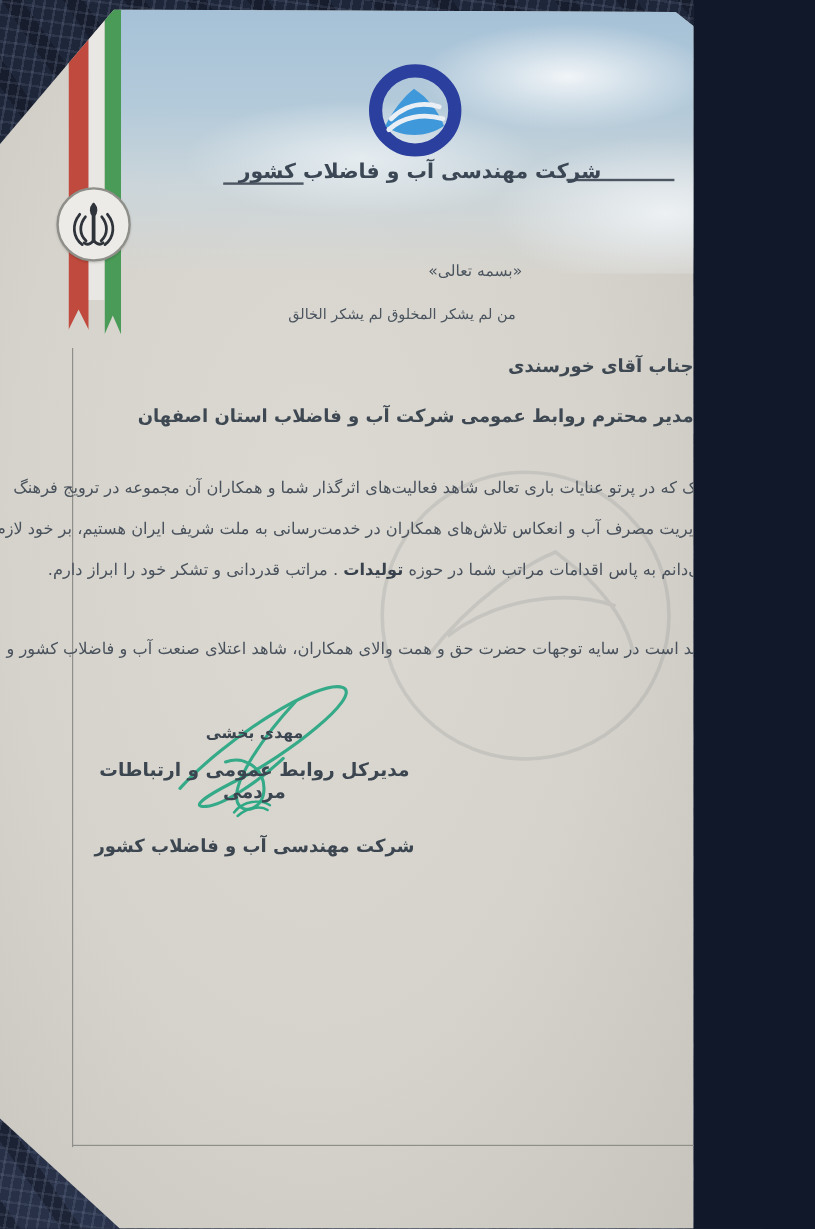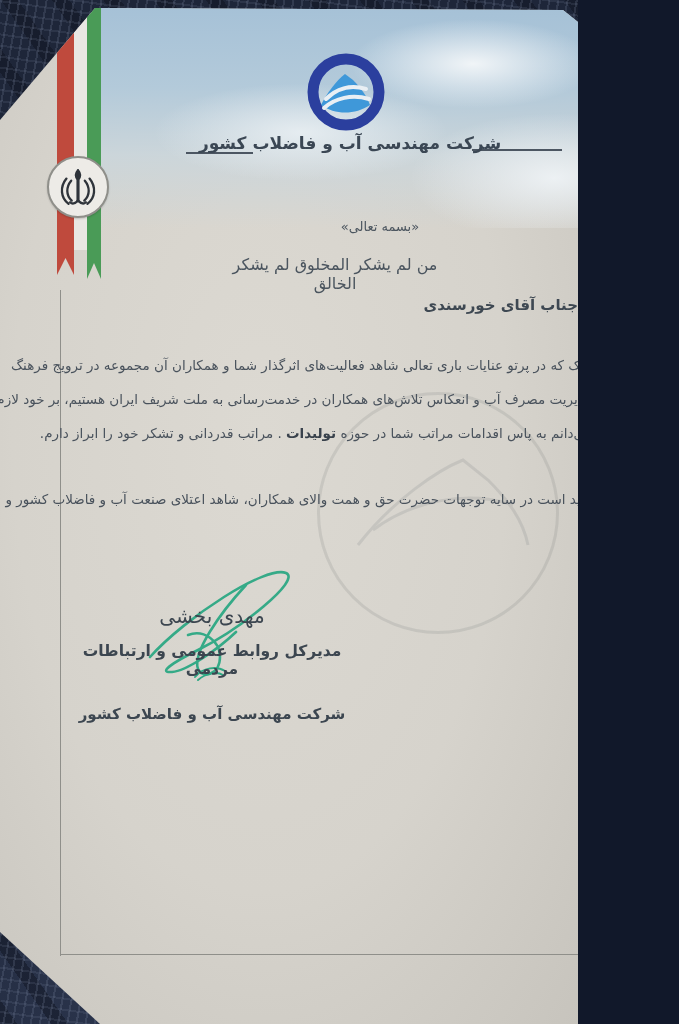--- a/index.html
+++ b/index.html
@@ -45,35 +45,35 @@
   .frame-left{left:60px;top:290px;width:1px;height:666px;}
   .frame-right-top{left:616px;top:293px;width:1px;height:338px;}
   .frame-right-bot{left:617px;top:876px;width:1px;height:78px;}
   .frame-bottom{left:60px;top:954px;width:558px;height:1px;}
   
   .watermark{position:absolute;left:317px;top:392px;width:236px;height:236px;border-radius:50%;
     border:3px solid rgba(105,110,115,.16);}
   .watermark svg{position:absolute;left:18px;top:60px;opacity:.16;}
   
   .fa{direction:rtl;}
-  .besmele{position:absolute;left:250px;top:219px;width:260px;text-align:center;
+  .besmele{position:absolute;left:266px;top:219px;width:260px;text-align:center;
     font-size:13px;color:#4b555f;}
   .hadith{position:absolute;left:210px;top:255px;width:250px;text-align:center;
-    font-size:16px;color:#4b555f;}
+    font-size:12px;color:#4b555f;}
   
   .letter{position:absolute;left:75px;top:296px;width:517px;color:#49525c;}
   .recip{font-size:15px;font-weight:700;color:#3e4852;padding-right:14px;white-space:nowrap;}
   .recip2{margin-top:24px;}
   .para{margin-top:34px;font-size:13.5px;line-height:34px;}
   .para2{line-height:31px;}
   .pline{white-space:nowrap;text-align:right;}
   .bold-word{font-weight:700;color:#39424c;}
   
   .sig-block{position:absolute;left:72px;top:604px;width:280px;text-align:center;color:#3c4650;}
-  .sig-name{font-size:20px;font-weight:400;}
+  .sig-name{font-size:13px;font-weight:700;}
   .sig-title{margin-top:14px;font-size:15.5px;font-weight:700;}
   .sig-org{margin-top:27px;font-size:15px;font-weight:700;}
   .sig-svg{position:absolute;left:128px;top:555px;}
   .sig-mark{position:absolute;left:193px;top:664px;}
   
   .seal{position:absolute;left:583px;top:628px;}
 </style>
 </head>
 <body>
 
@@ -123,20 +123,21 @@
         <path d="M20,90 C55,45 100,15 125,5 L150,25 C170,45 185,65 190,90" fill="none" stroke="#6a7075" stroke-width="3"></path>
         <path d="M35,75 C75,45 130,35 175,50" fill="none" stroke="#6a7075" stroke-width="3"></path>
       </svg>
     </div>
 
     <div class="besmele fa">«بسمه تعالی»</div>
     <div class="hadith fa">من لم یشکر المخلوق لم یشکر الخالق</div>
 
     <div class="letter fa">
       <div class="recip">جناب آقای خورسندی</div>
+      <div class="recip recip2">مدیر محترم روابط عمومی شرکت آب و فاضلاب استان اصفهان</div>
       <div class="para">
         <div class="pline">اینک که در پرتو عنایات باری تعالی شاهد فعالیت‌های اثرگذار شما و همکاران آن مجموعه در ترویج فرهنگ</div>
         <div class="pline">مدیریت مصرف آب و انعکاس تلاش‌های همکاران در خدمت‌رسانی به ملت شریف ایران هستیم، بر خود لازم</div>
         <div class="pline"><span>می‌دانم به پاس اقدامات مراتب شما در حوزه </span><span class="bold-word">تولیدات</span><span> . مراتب قدردانی و تشکر خود را ابراز دارم.</span></div>
       </div>
       <div class="para para2">
         <div class="pline">امید است در سایه توجهات حضرت حق و همت والای همکاران، شاهد اعتلای صنعت آب و فاضلاب کشور و</div>
       </div>
     </div>
 

